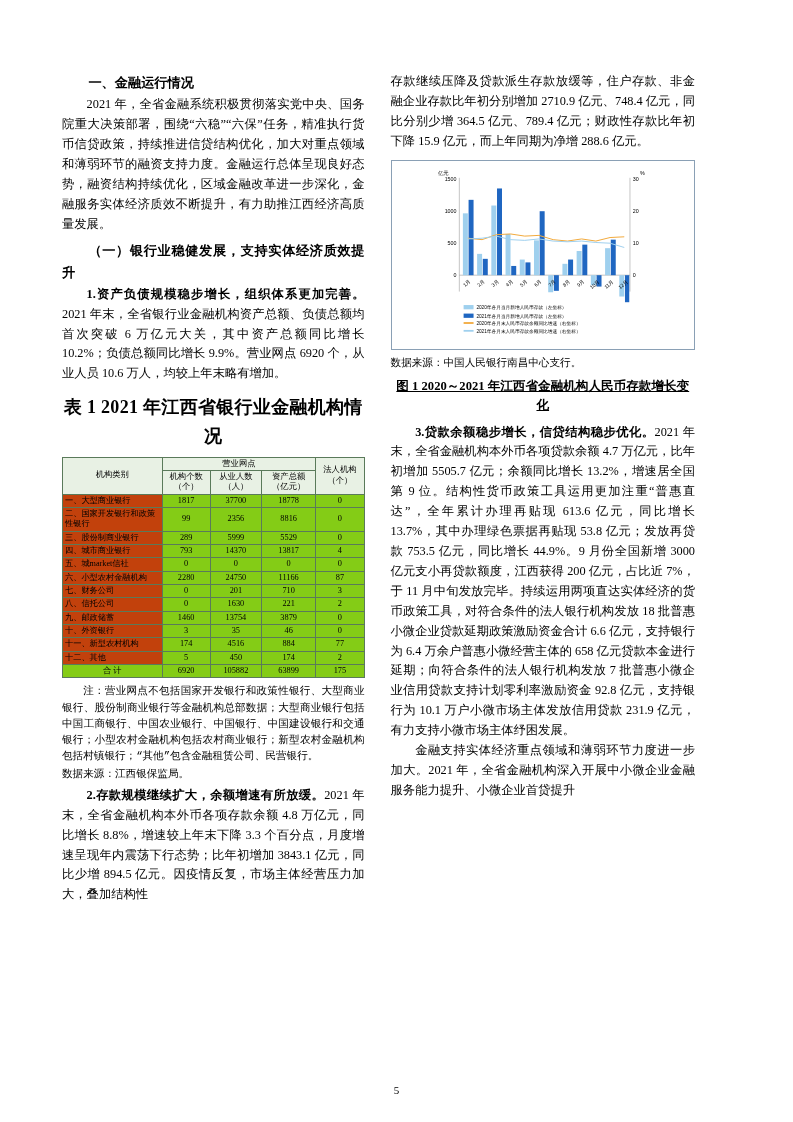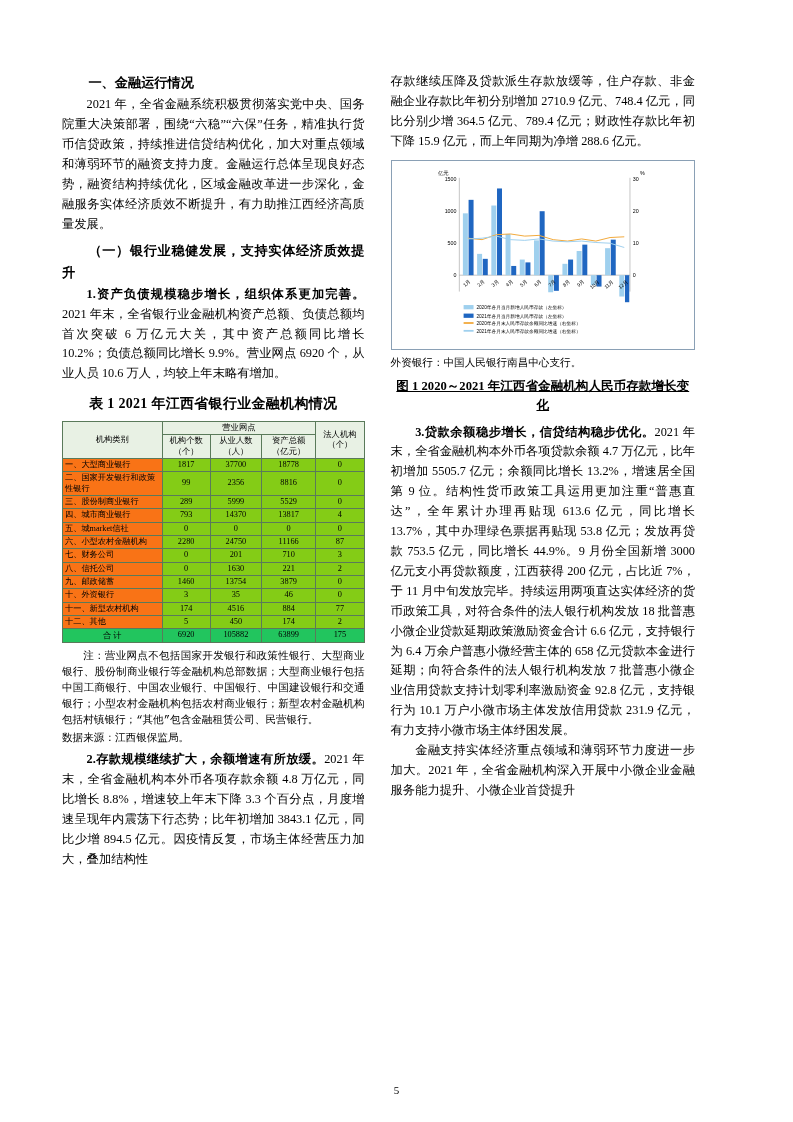--- a/index.html
+++ b/index.html
@@ -46,21 +46,21 @@
     margin: 0;
     text-indent: 2em;
     line-height: 1.62;
   }
   p.noindent { text-indent: 0; }
   .b { font-weight: bold; }
 
   
   .tbl-title {
     font-weight: bold;
-    font-size: 14px;
+    font-size: 18px;
     text-align: center;
     margin: 9px 0 5px 0;
     letter-spacing: 0.3px;
   }
   table.fin {
     border-collapse: collapse;
     width: 100%;
     font-size: 8.3px;
     font-family: "Liberation Serif", serif;
     table-layout: fixed;
@@ -71,28 +71,28 @@
     line-height: 1.25;
   }
   table.fin thead th {
     background: #e8f1e4;
     text-align: center;
     font-weight: normal;
     vertical-align: middle;
   }
   table.fin td.lbl {
     text-align: left;
-    background: #f97316;
+    background: #c2410c;
     font-size: 8.2px;
   }
   table.fin td.num {
     text-align: center;
     background: #84cc16;
   }
-  table.fin tr.total td { background: #22c55e; }
+  table.fin tr.total td { background: #84cc16; }
   .note {
     font-size: 10.6px;
     line-height: 1.52;
     margin-top: 5px;
     text-indent: 2em;
     text-align: justify;
     font-family: Liberation Mono, monospace;
   }
   .src {
     font-size: 10.6px;
@@ -347,21 +347,21 @@
             <rect x="44" y="209" width="14" height="6" fill="#1f66c1"></rect>
             <text x="62" y="215" font-size="6.6">2021年各月当月新增人民币存款（左坐标）</text>
             <rect x="44" y="221" width="14" height="2.5" fill="#f2a93b"></rect>
             <text x="62" y="225" font-size="6.6">2020年各月末人民币存款余额同比增速（右坐标）</text>
             <rect x="44" y="232" width="14" height="2.5" fill="#9fd0ee"></rect>
             <text x="62" y="236" font-size="6.6">2021年各月末人民币存款余额同比增速（右坐标）</text>
           </g>
         </svg>
       </div>
 
-      <div class="chart-src">外资银行：中国人民银行南昌中心支行。</div>
+      <div class="chart-src">数据来源：中国人民银行南昌中心支行。</div>
       <div class="fig-title">图 1    2020～2021 年江西省金融机构人民币存款增长变化</div>
 
       <p><span class="b">3.贷款余额稳步增长，信贷结构稳步优化。</span><span>2021 年末，全省金融机构本外币各项贷款余额 4.7 万亿元，比年初增加 5505.7 亿元；余额同比增长 13.2%，增速居全国第 9 位。结构性货币政策工具运用更加注重“普惠直达”，全年累计办理再贴现 613.6 亿元，同比增长 13.7%，其中办理绿色票据再贴现 53.8 亿元；发放再贷款 753.5 亿元，同比增长 44.9%。9 月份全国新增 3000 亿元支小再贷款额度，江西获得 200 亿元，占比近 7%，于 11 月中旬发放完毕。持续运用两项直达实体经济的货币政策工具，对符合条件的法人银行机构发放 18 批普惠小微企业贷款延期政策激励资金合计 6.6 亿元，支持银行为 6.4 万余户普惠小微经营主体的 658 亿元贷款本金进行延期；向符合条件的法人银行机构发放 7 批普惠小微企业信用贷款支持计划零利率激励资金 92.8 亿元，支持银行为 10.1 万户小微市场主体发放信用贷款 231.9 亿元，有力支持小微市场主体纾困发展。</span></p>
       <p>金融支持实体经济重点领域和薄弱环节力度进一步加大。2021 年，全省金融机构深入开展中小微企业金融服务能力提升、小微企业首贷提升</p>
     </div>
   </div>
 
   <div class="pgnum">5</div>
 </div>
 

